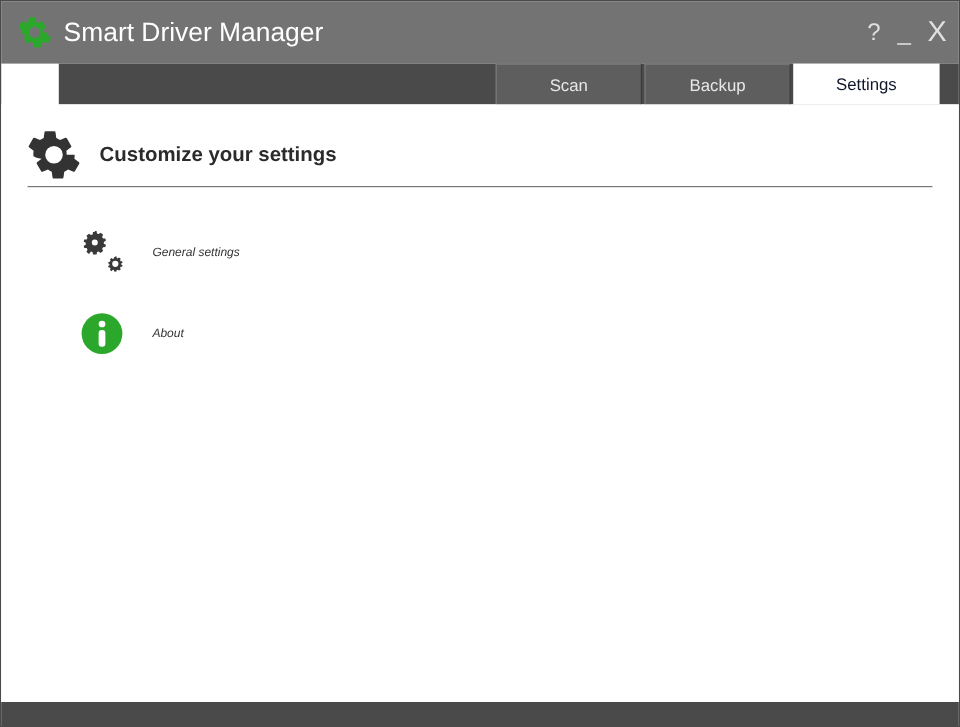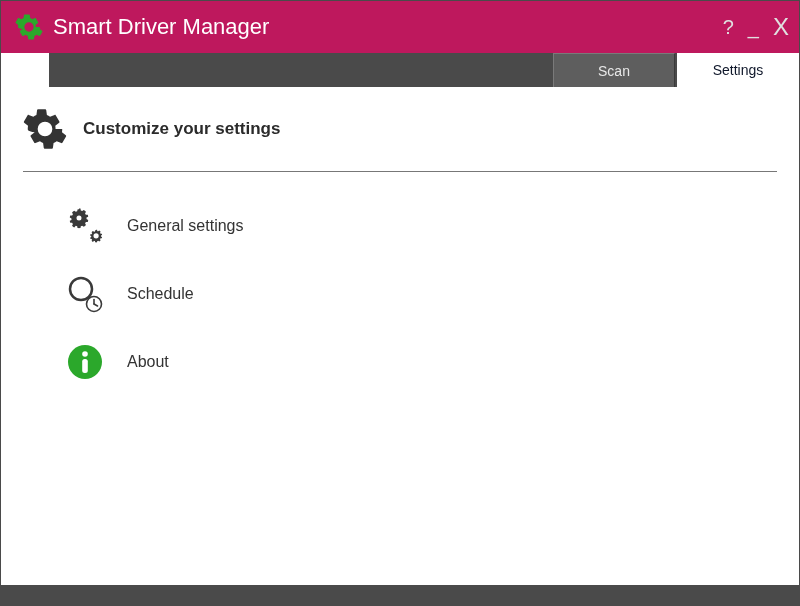--- a/index.html
+++ b/index.html
@@ -14,21 +14,21 @@
     width: 800px;
     height: 606px;
     border: 1px solid #4a4a4a;
     display: flex;
     flex-direction: column;
     background: #fff;
   }
   
   .titlebar {
     height: 52px;
-    background: #be185d;
+    background: #737373;
     display: flex;
     align-items: center;
     padding: 0 10px 0 14px;
     color: #fff;
   }
   .logo-gear {
     width: 28px; height: 28px;
     flex: 0 0 auto;
   }
   .app-title {
@@ -46,21 +46,21 @@
   }
   .win-controls span { cursor: pointer; line-height: 1; }
   .win-close { font-size: 24px; }
   
   .tabbar {
     height: 34px;
     background: #4a4a4a;
     display: flex;
     justify-content: flex-end;
     align-items: stretch;
-    padding-right: 0;
+    padding-right: 16px;
     gap: 2px;
     padding-left: 280px;
     margin-left: 48px;
   }
   .tab {
     flex: 0 0 122px;
     background: #5e5e5e;
     color: #e8e8e8;
     font-size: 14px;
     display: flex;
@@ -81,21 +81,21 @@
     flex: 1 1 auto;
     background: #fff;
     padding: 20px 22px 10px 22px;
     display: flex;
     flex-direction: column;
   }
   .page-header {
     display: flex;
     align-items: center;
     gap: 16px;
-    padding-bottom: 20px;
+    padding-bottom: 4px;
     border-bottom: 1px solid #777;
   }
   .page-header .icon {
     width: 44px; height: 44px;
     color: #333;
   }
   .page-heading {
     font-size: 17px;
     font-weight: 600;
     color: #2b2b2b;
@@ -114,22 +114,23 @@
   }
   .settings-item .item-icon {
     width: 40px; height: 40px;
     flex: 0 0 40px;
     display: flex;
     align-items: center;
     justify-content: center;
     color: #3a3a3a;
   }
   .settings-item .item-label {
-    font-size: 16px;
+    font-size: 10px;
     color: #333;
+    font-style: italic;
   }
   
   .bottombar {
     height: 20px;
     background: #4a4a4a;
   }
 </style>
 </head>
 <body>
 
@@ -143,20 +144,23 @@
     <div class="win-controls">
       <span>?</span>
       <span>_</span>
       <span class="win-close">X</span>
     </div>
   </div>
 
   <div class="tabbar">
     <div class="tab">
       <span>Scan</span>
+    </div>
+    <div class="tab">
+      <span>Backup</span>
     </div>
     <div class="tab active">
       <span>Settings</span>
     </div>
   </div>
 
   <div class="content">
     <div class="page-header">
       <span class="icon">
         <svg viewBox="0 0 24 24" width="44" height="44">
@@ -178,36 +182,20 @@
               <g transform="translate(22,22) scale(0.65)">
                 <path d="M14 2.5c.5 0 1 .03 1.5.1l.3 1.9c.5.12.98.3 1.43.53l1.55-1.15c.82.5 1.55 1.12 2.17 1.84l-.9 1.7c.32.4.6.84.82 1.3l1.92.05c.2.6.35 1.22.42 1.86l-1.7.94c.02.25.03.5.03.76s-.01.51-.03.76l1.7.94c-.07.64-.22 1.26-.42 1.86l-1.92.05c-.22.46-.5.9-.82 1.3l.9 1.7c-.62.72-1.35 1.34-2.17 1.84l-1.55-1.15c-.45.23-.93.41-1.43.53l-.3 1.9c-.5.07-1 .1-1.5.1s-1-.03-1.5-.1l-.3-1.9c-.5-.12-.98-.3-1.43-.53L9.22 21.6c-.82-.5-1.55-1.12-2.17-1.84l.9-1.7c-.32-.4-.6-.84-.82-1.3l-1.92-.05c-.2-.6-.35-1.22-.42-1.86l1.7-.94c-.02-.25-.03-.5-.03-.76s.01-.51.03-.76l-1.7-.94c.07-.64.22-1.26.42-1.86l1.92-.05c.22-.46.5-.9.82-1.3l-.9-1.7c.62-.72 1.35-1.34 2.17-1.84l1.55 1.15c.45-.23.93-.41 1.43-.53l.3-1.9c.5-.07 1-.1 1.5-.1zM14 8a4 4 0 100 8 4 4 0 000-8z"></path>
               </g>
             </g>
           </svg>
         </span>
         <span class="item-label">General settings</span>
       </div>
 
 
-      <div class="settings-item">
-        <span class="item-icon">
-          <svg viewBox="0 0 40 40" width="40" height="40">
-            <g fill="none" stroke="#3a3a3a" stroke-width="2.5" stroke-linecap="round">
-              <circle cx="16" cy="15" r="11"></circle>
-              <line x1="24" y1="24" x2="33" y2="33"></line>
-            </g>
-            <g transform="translate(22,23)">
-              <circle cx="7" cy="7" r="7.5" fill="#fff" stroke="#3a3a3a" stroke-width="1.6"></circle>
-              <line x1="7" y1="7" x2="7" y2="2.5" stroke="#3a3a3a" stroke-width="1.6" stroke-linecap="round"></line>
-              <line x1="7" y1="7" x2="10.5" y2="9" stroke="#3a3a3a" stroke-width="1.6" stroke-linecap="round"></line>
-            </g>
-          </svg>
-        </span>
-        <span class="item-label">Schedule</span>
-      </div>
 
       <div class="settings-item">
         <span class="item-icon">
           <svg viewBox="0 0 40 40" width="40" height="40">
             <circle cx="20" cy="20" r="17" fill="#2ba82b"></circle>
             <circle cx="20" cy="12" r="2.8" fill="#fff"></circle>
             <rect x="17.2" y="17" width="5.6" height="14" rx="2.5" fill="#fff"></rect>
           </svg>
         </span>
         <span class="item-label">About</span>

